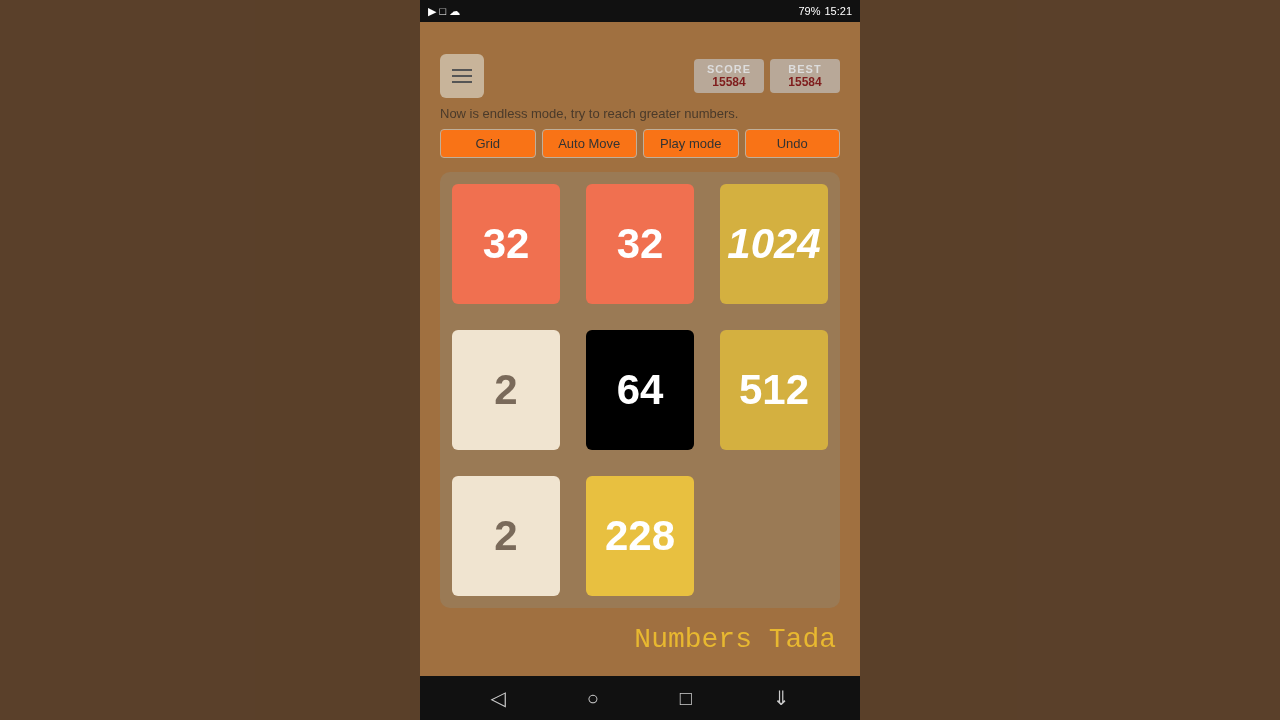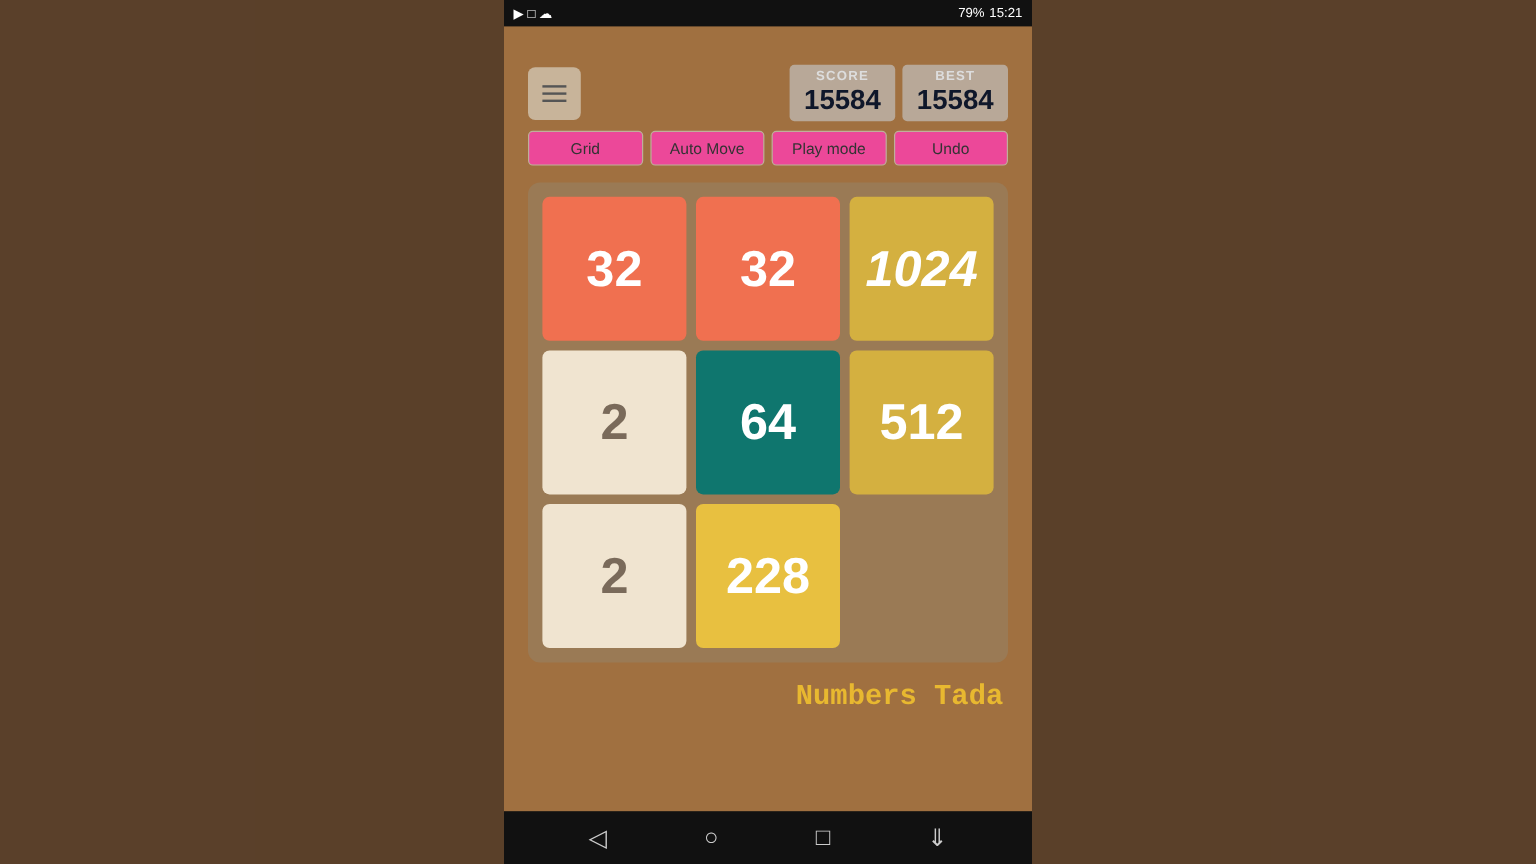--- a/index.html
+++ b/index.html
@@ -98,86 +98,86 @@
       text-align: center;
       min-width: 70px;
     }
     .score-label {
       font-size: 11px;
       color: #ddd;
       font-weight: bold;
       letter-spacing: 1px;
     }
     .score-value {
-      font-size: 23px;
+      font-size: 12px;
       font-weight: bold;
-      color: #0f172a;
+      color: #7f1d1d;
     }
 
     
     .info-text {
       font-size: 13px;
       color: #4a3a2a;
       margin-bottom: 8px;
     }
 
     
     .action-buttons {
       display: flex;
       gap: 6px;
       margin-bottom: 14px;
     }
     .action-btn {
       flex: 1;
       padding: 6px 4px;
-      background: #ec4899;
+      background: #f97316;
       border: 1px solid #bfaf9a;
       border-radius: 4px;
       font-size: 13px;
       color: #333;
       cursor: pointer;
       text-align: center;
     }
 
     
     .grid-container {
       background: #9a7a55;
       border-radius: 10px;
       padding: 12px;
       display: grid;
       grid-template-columns: repeat(3, 1fr);
-      gap: 8px;
+      gap: 26px;
     }
 
     .tile {
       border-radius: 6px;
       display: flex;
       align-items: center;
       justify-content: center;
       font-weight: bold;
       font-size: 42px;
       height: 120px;
       color: white;
     }
 
     .tile-2 { background: #f0e4d0; color: #7a6a5a; }
     .tile-32 { background: #f07050; }
-    .tile-64 { background: #0f766e; text-align: center; }
+    .tile-64 { background: #000000; text-align: center; }
     .tile-128 { background: #e8c040; }
     .tile-256 { background: #e0b830; }
     .tile-512 { background: #d4b040; }
     .tile-1024 { background: #d4b040; font-style: italic; }
 
     
     .brand-text {
       text-align: right;
       color: #e8b830;
-      font-size: 24px;
+      font-size: 28px;
       font-family: 'Courier New', monospace;
-      font-weight: bold;
+      font-weight: normal;
       margin-top: 16px;
       padding-right: 4px;
     }
 
     
     .bottom-nav {
       background: #111;
       height: 44px;
       display: flex;
       align-items: center;
@@ -223,20 +223,21 @@
           <div class="score-label">SCORE</div>
           <div class="score-value">15584</div>
         </div>
         <div class="score-box">
           <div class="score-label">BEST</div>
           <div class="score-value">15584</div>
         </div>
       </div>
     </div>
 
+    <div class="info-text">Now is endless mode, try to reach greater numbers.</div>
 
     <div class="action-buttons">
       <button class="action-btn">Grid</button>
       <button class="action-btn">Auto Move</button>
       <button class="action-btn">Play mode</button>
       <button class="action-btn">Undo</button>
     </div>
 
     <div class="grid-container">
 

